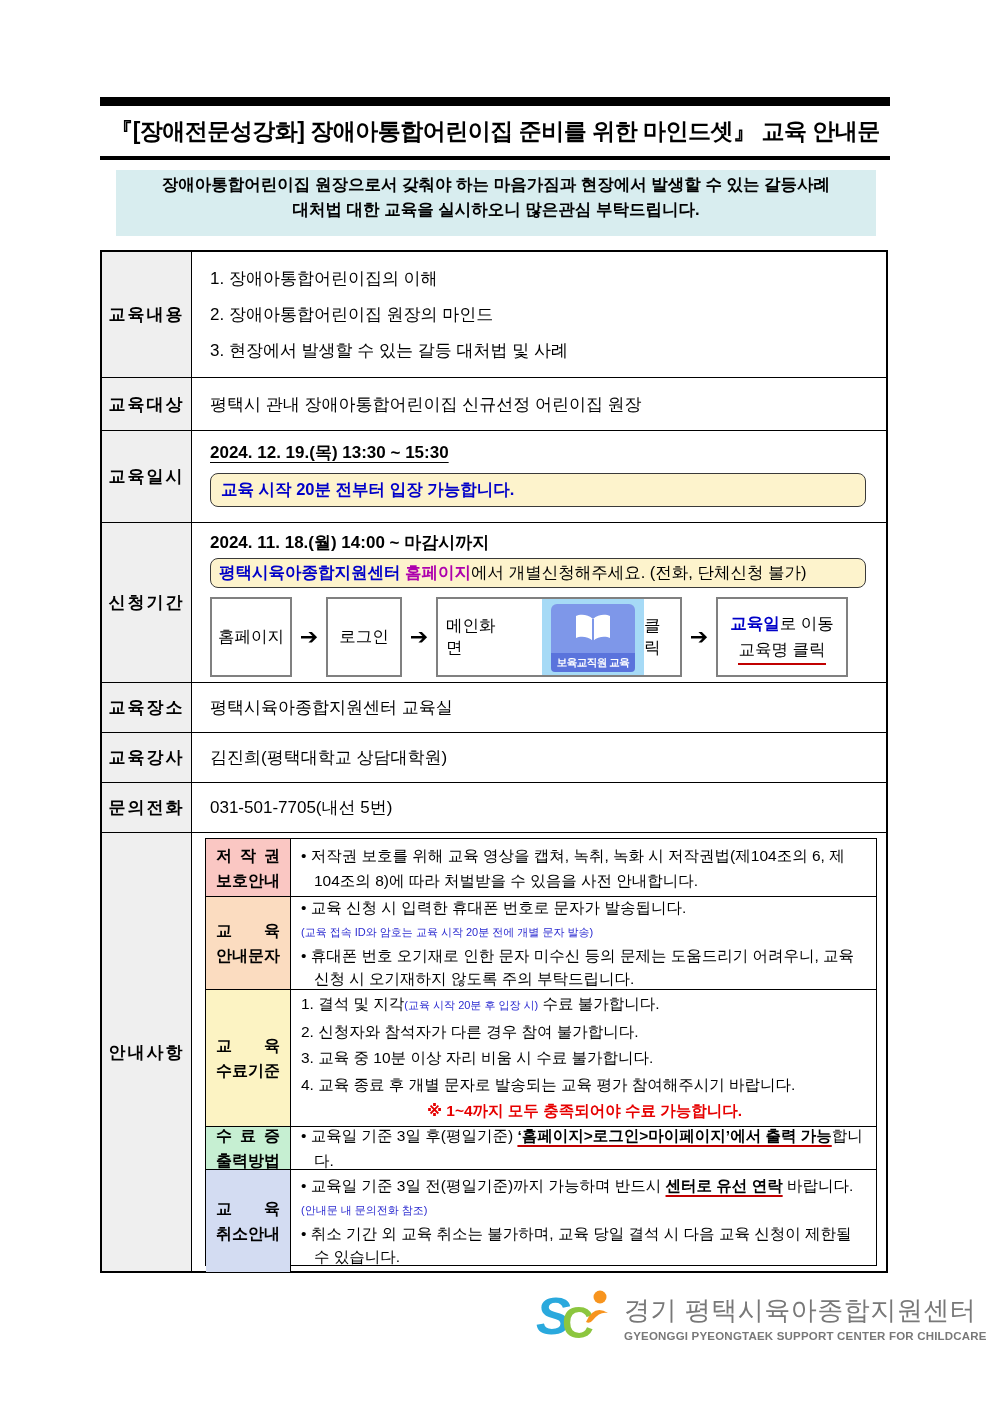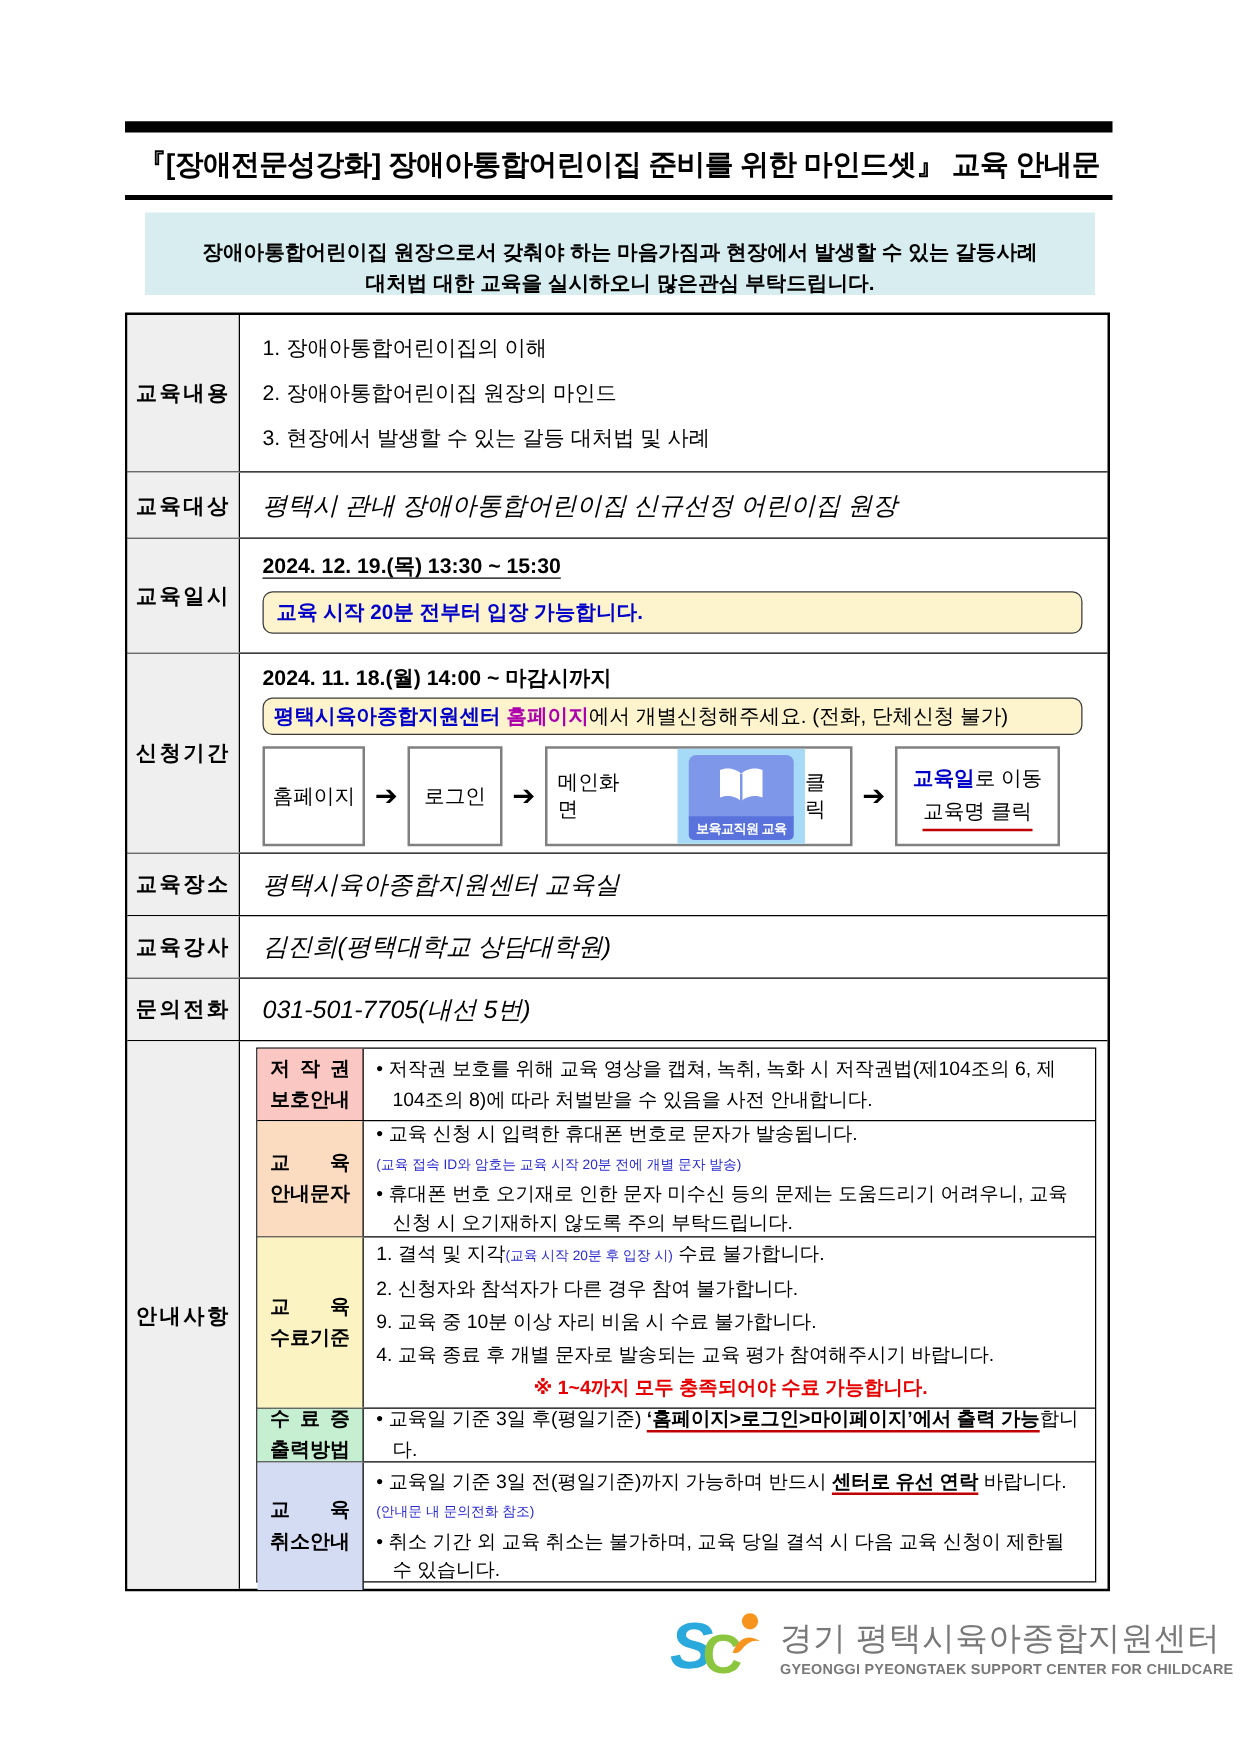--- a/index.html
+++ b/index.html
@@ -9,37 +9,37 @@
 
   
   .title-block { position:absolute; left:100px; top:97px; width:790px;
     border-top:9px solid #000; border-bottom:4px solid #000;
     padding:10px 4px 9px 4px; text-align:center; }
   .title-block h1 { font-size:23px; font-weight:bold; letter-spacing:-0.5px; }
 
   
   .intro-box { position:absolute; left:116px; top:170px; width:760px; height:66px;
     background:#d8edef; text-align:center; font-weight:bold; font-size:16.5px;
-    padding-top:20px; line-height:25px; }
+    padding-top:2px; line-height:25px; }
 
   
   .main-table { position:absolute; left:100px; top:250px; width:788px; border:2px solid #000; }
   .trow { display:flex; border-bottom:1px solid #000; }
   .trow:last-child { border-bottom:none; }
   .tlabel { width:90px; min-width:90px; background:#efefef; border-right:1px solid #000;
     display:flex; align-items:center; justify-content:center;
     font-size:17px; font-weight:600; letter-spacing:2px; }
   .tcontent { flex:1; position:relative; }
 
   .r-content { height:126px; }
   .r-content .tcontent { display:flex; flex-direction:column; justify-content:center; padding-left:18px; }
   .content-line { font-size:17px; line-height:36px; }
 
   .r-target { height:53px; }
-  .r-target .tcontent, .r-simple .tcontent { display:flex; align-items:center; padding-left:18px; font-size:20px;font-style:italic; }
+  .r-target .tcontent, .r-simple .tcontent { display:flex; align-items:center; padding-left:18px; font-size:17px; }
 
   .r-datetime { height:92px; }
   .r-datetime .tcontent { padding:10px 20px 0 18px; }
   .date-line { font-size:17px; font-weight:bold; text-decoration:underline; text-underline-offset:4px; }
   .notice-box { margin-top:9px; background:#fdf3cc; border:1.5px solid #3a3a3a; border-radius:8px;
     padding:5px 10px; font-size:16.5px; }
   .notice-box.blue-text { color:#0000c8; font-weight:bold; }
 
   .r-apply { height:160px; }
   .r-apply .tcontent { padding:8px 20px 0 18px; }
@@ -223,21 +223,21 @@
 
           <div class="srow s-criteria">
             <div class="slabel bg-yellow">
                 <div class="jline">교 육</div>
                 <div class="jline">수료기준</div>
               </div>
             <div class="scontent">
               <div>
                   <div><span>1. </span><span class="b">결석 및 지각</span><span class="bls">(교육 시작 20분 후 입장 시)</span><span> 수료 불가합니다.</span></div>
                   <div><span>2. 신청자와 참석자가 </span><span class="b">다른 경우 참여</span><span> 불가합니다.</span></div>
-                  <div><span>9. 교육 중 </span><span class="b">10분 이상 자리 비움</span><span> 시 수료 불가합니다.</span></div>
+                  <div><span>3. 교육 중 </span><span class="b">10분 이상 자리 비움</span><span> 시 수료 불가합니다.</span></div>
                   <div><span>4. 교육 종료 후 개별 문자로 발송되는 </span><span class="b">교육 평가</span><span> 참여해주시기 바랍니다.</span></div>
                 </div>
               <div class="criteria-foot"><span class="redb">※ 1~4까지 모두 충족되어야 수료 가능합니다.</span></div>
             </div>
           </div>
 
           <div class="srow s-cert">
             <div class="slabel bg-mint">
                 <div class="jline">수 료 증</div>
                 <div class="jline">출력방법</div>

